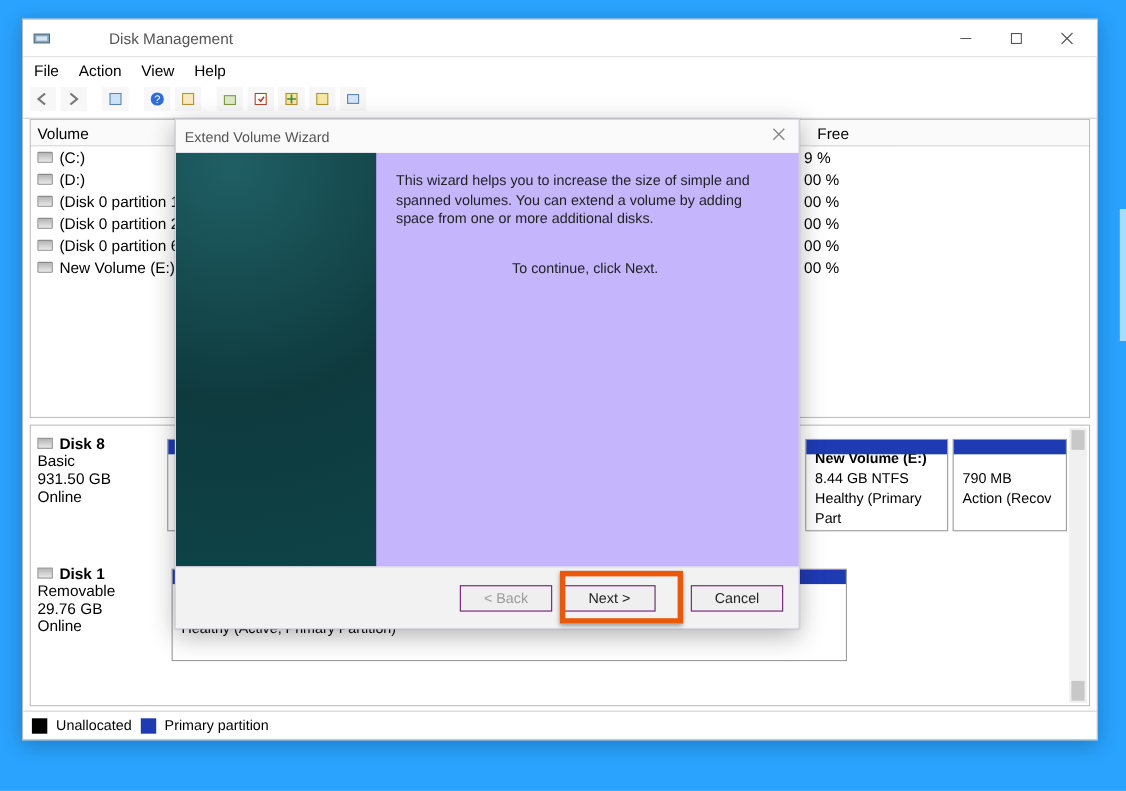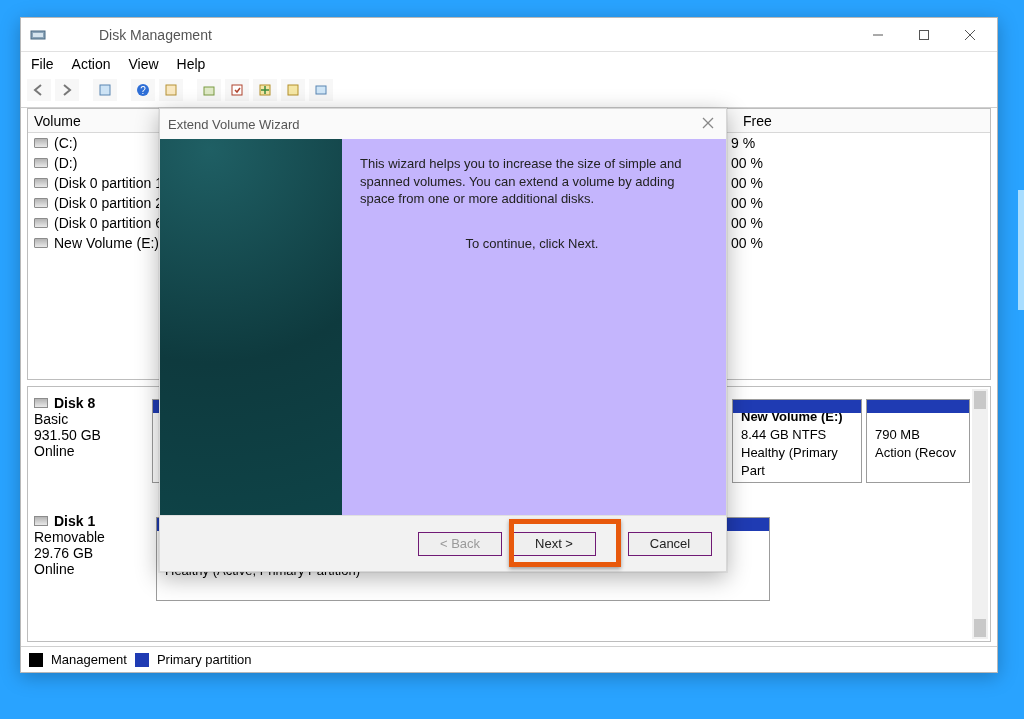--- a/index.html
+++ b/index.html
@@ -448,21 +448,21 @@
     </div>
 
     <div class="scroll-v">
       <div class="thumb"></div>
       <div class="thumb2"></div>
     </div>
   </div>
 
   <div class="legend">
     <span class="swatch" style="background:#000"></span>
-    <span>Management</span>
+    <span>Unallocated</span>
     <span class="swatch" style="background:#1f3bb3"></span>
     <span>Primary partition</span>
   </div>
 
 </div>
 
 <div class="wizard">
   <div class="wtitle">
     <span>Extend Volume Wizard</span>
     <span class="spacer"></span>

